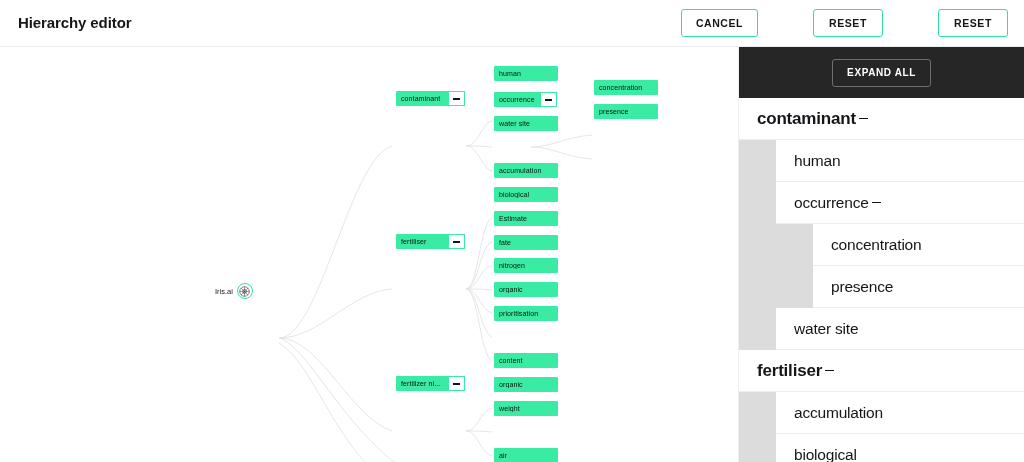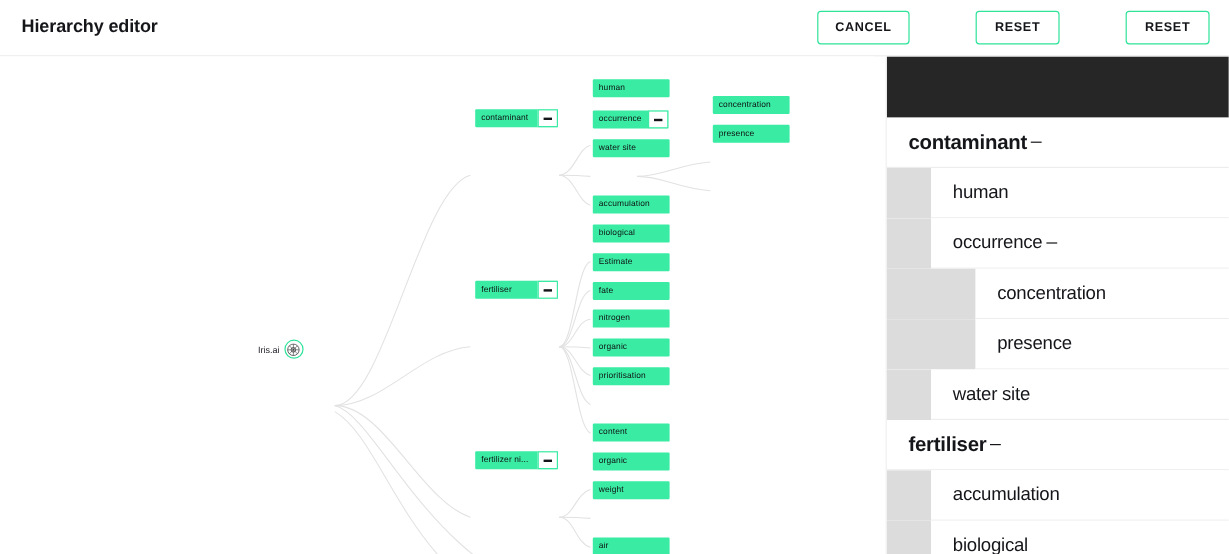--- a/index.html
+++ b/index.html
@@ -267,20 +267,21 @@
         <span class="node-label">weight</span>
       </div>
       <div class="node" style="left: 494px; top: 401px; width: 64px;">
         <span class="node-label">air</span>
       </div>
     </div>
 </div>
 
 <div class="panel">
   <div class="panel-header">
+    <button class="btn-dark">EXPAND ALL</button>
   </div>
   <div class="panel-list" id="tree-list">
       <div class="tree-row depth-0">
         <div class="row-body">
           <span class="row-label">contaminant</span>
           <span class="row-minus"></span>
         </div>
       </div>
       <div class="tree-row depth-1">
         <div class="indent" style="width: 37px;"></div>

